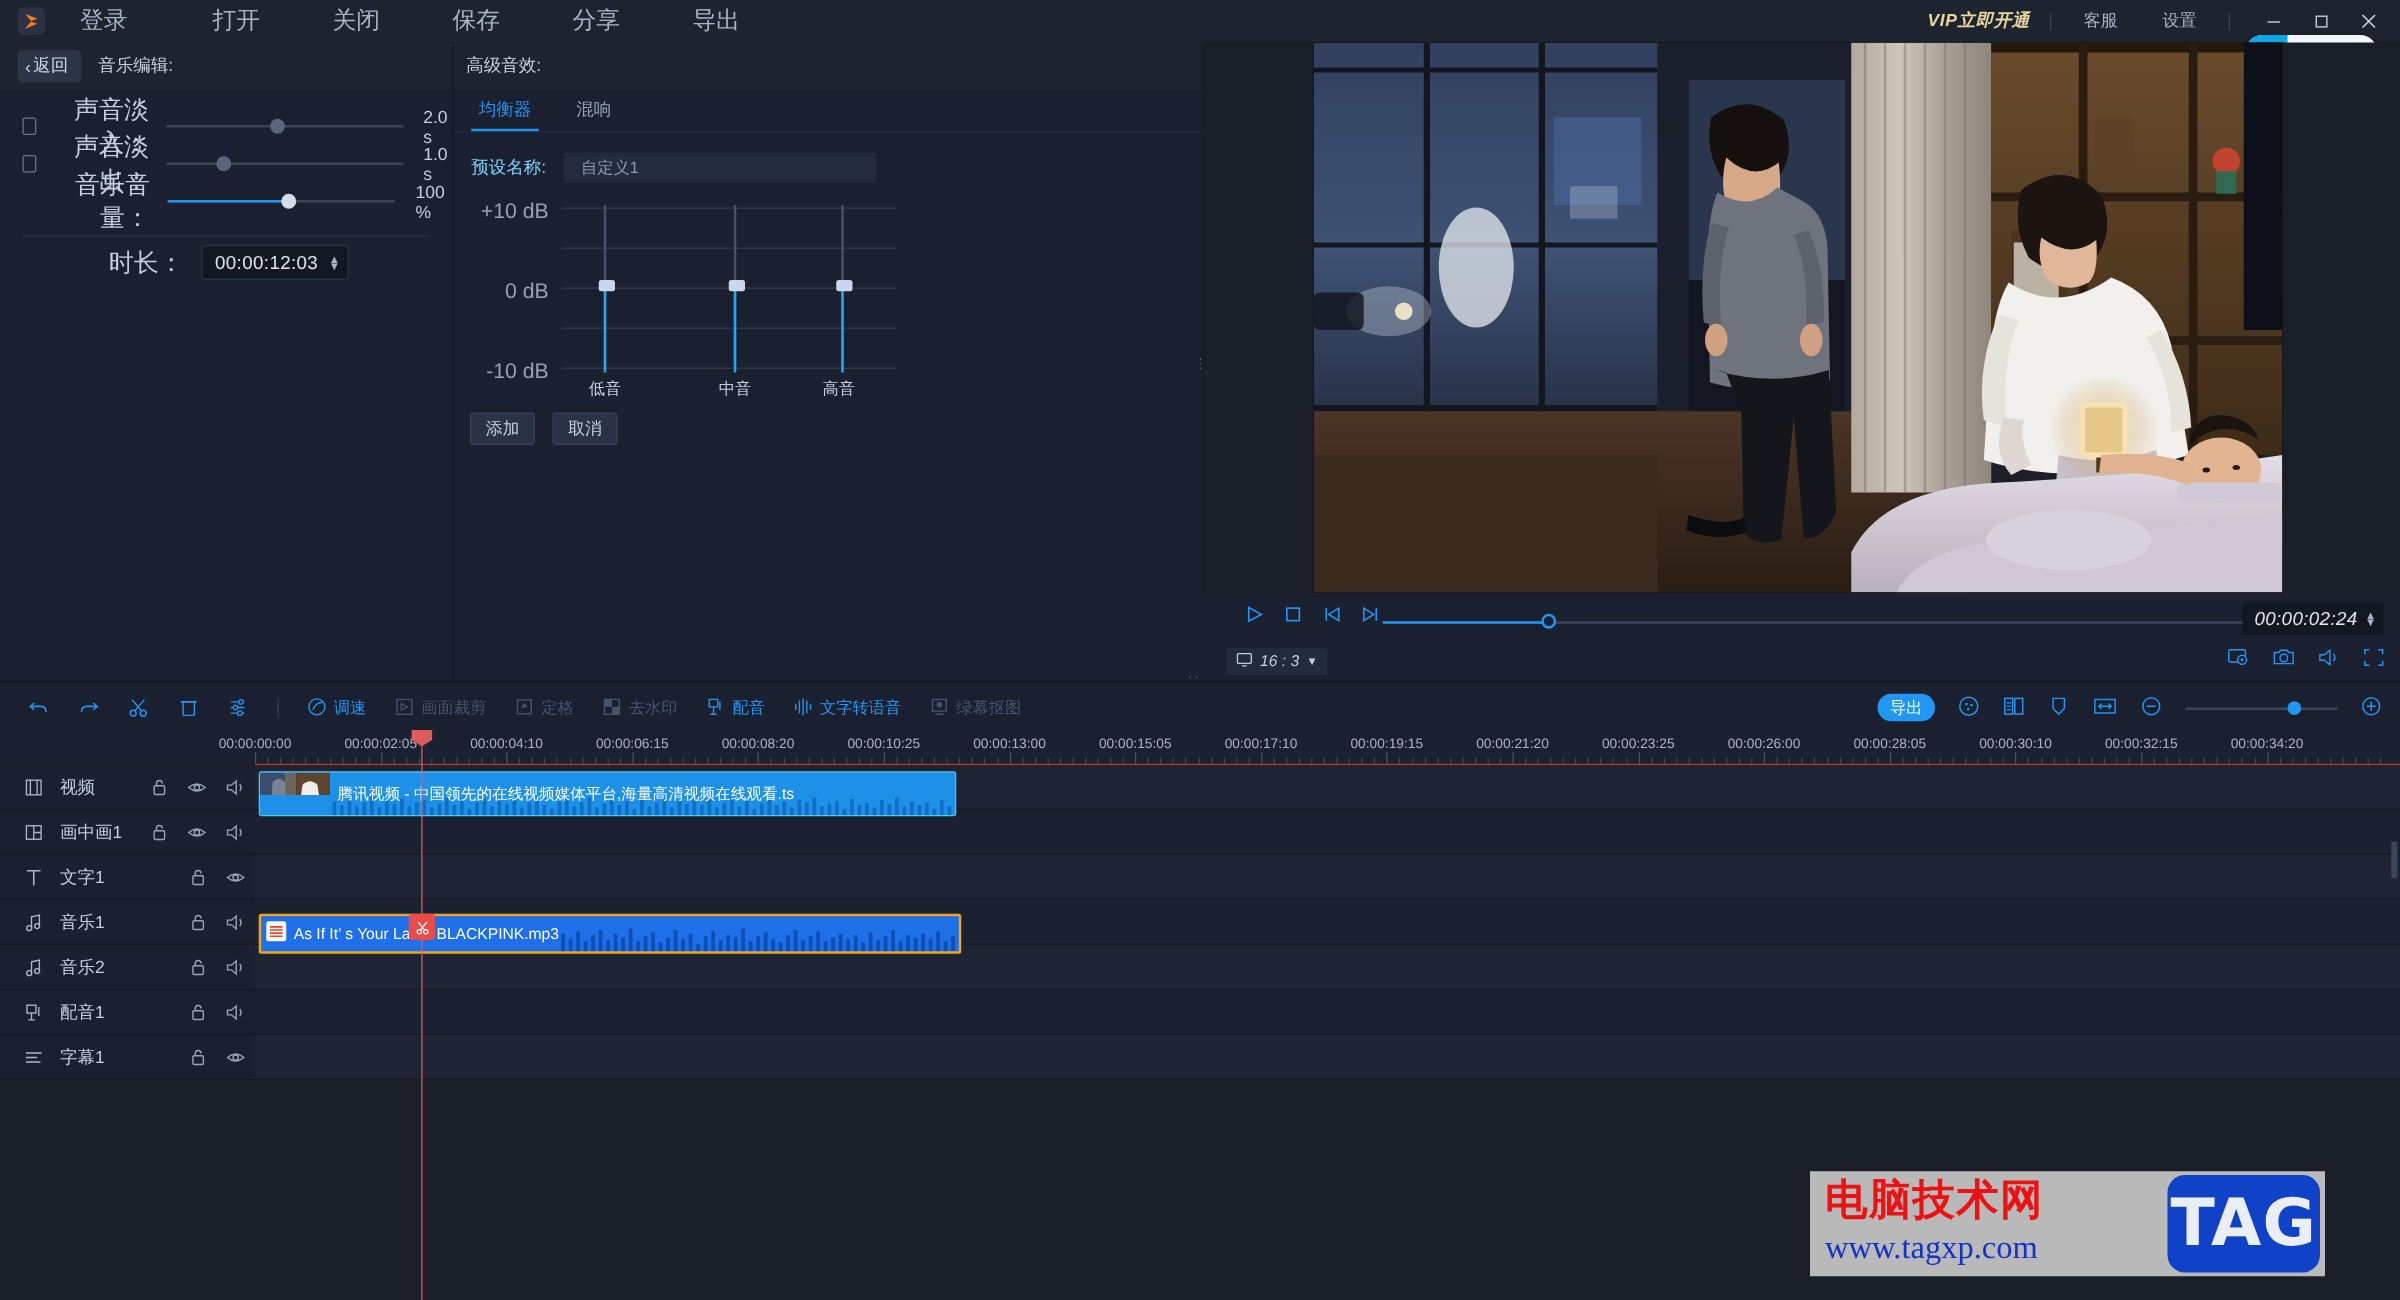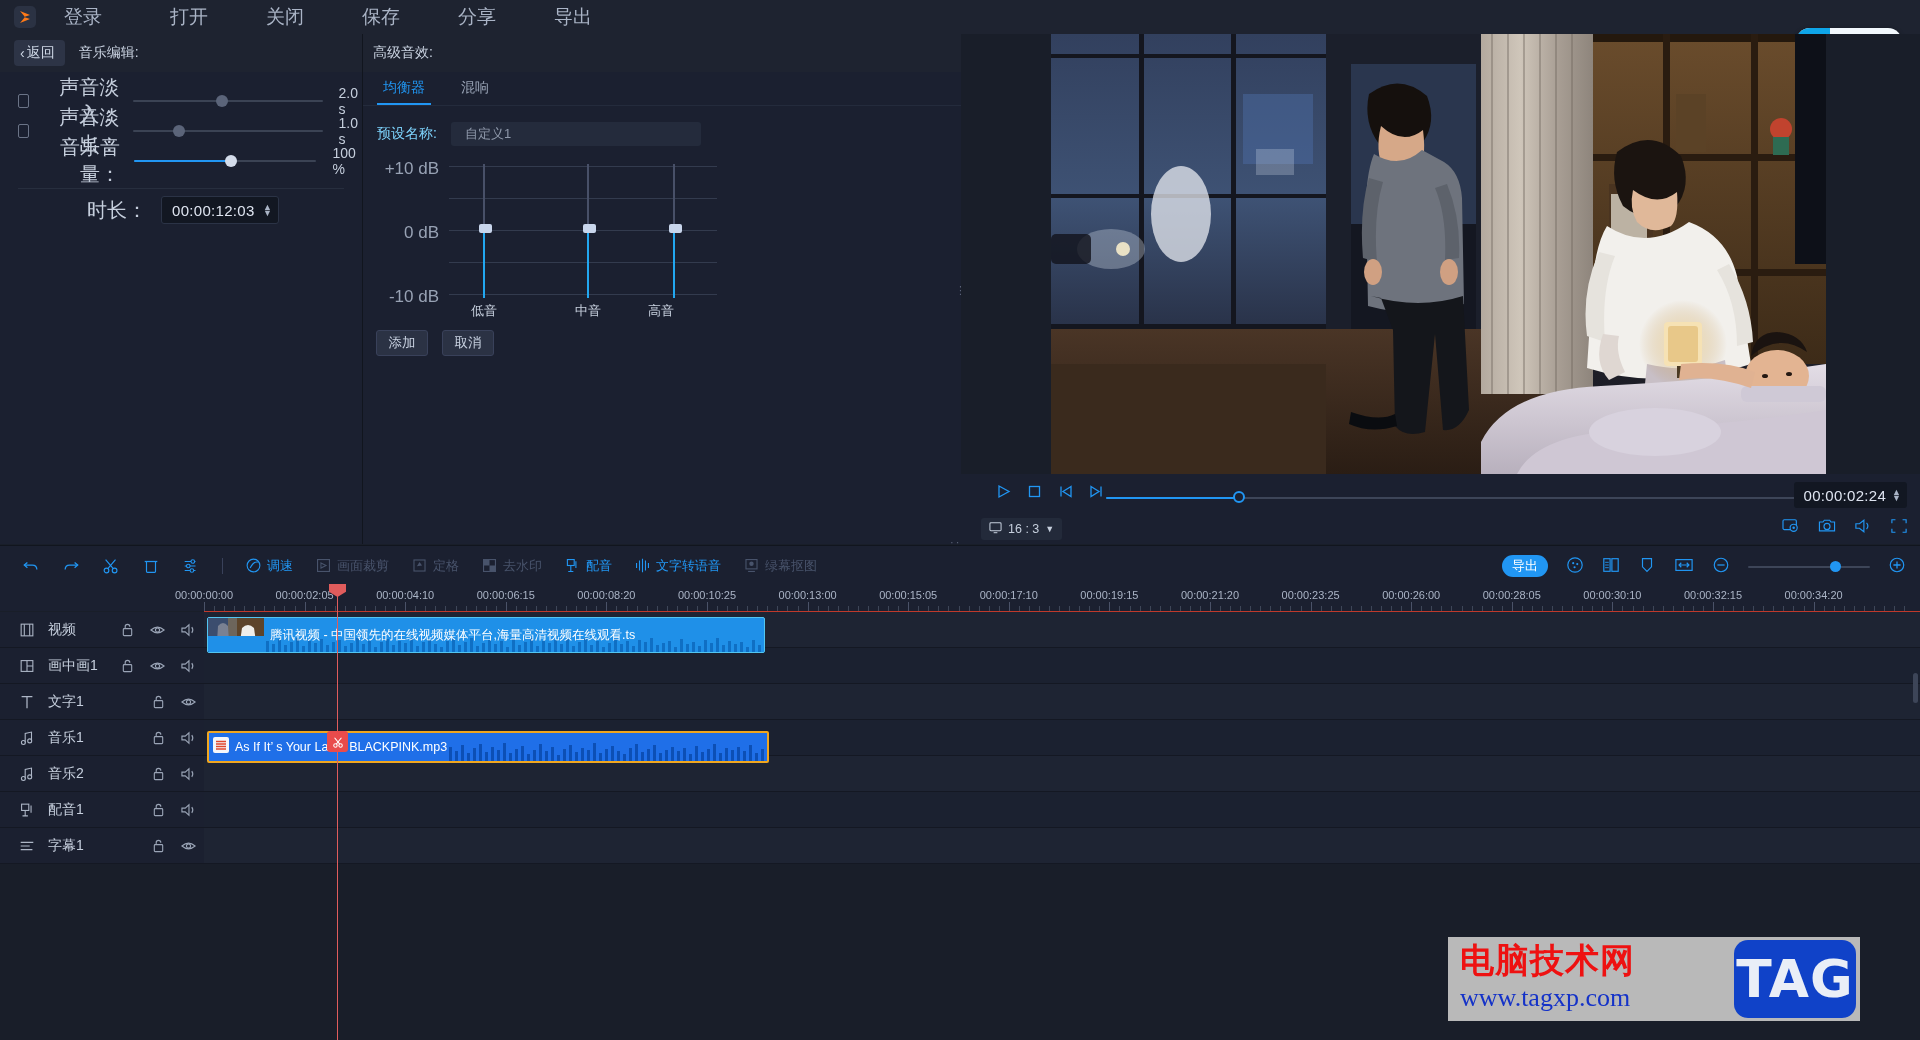--- a/index.html
+++ b/index.html
@@ -85,21 +85,21 @@
   .eqknob{position:absolute;width:13px;height:9px;background:#c9d6ec;border-radius:2px;margin-left:-5.5px;}
   .eqlbl{position:absolute;top:136px;color:#c6cfdd;font-size:13px;transform:translateX(-50%);}
   .eqbtns{position:absolute;left:376px;top:330px;display:flex;gap:14px;}
   .fxbtn{width:52px;height:26px;background:#2b3244;border:1px solid #39415a;border-radius:3px;color:#c8d1e0;
     display:flex;align-items:center;justify-content:center;font-size:13.5px;}
 
   .vgrip{position:absolute;left:955px;top:284px;color:#5c6478;font-size:11px;letter-spacing:2px;}
   .hgrip{position:absolute;left:950px;top:536px;color:#5c6478;font-size:11px;letter-spacing:2px;}
 
   
-  .preview-wrap{position:absolute;left:961px;top:34px;width:959px;height:510px;background:#191e29;}
+  .preview-wrap{position:absolute;left:961px;top:34px;width:959px;height:510px;background:#191e29;font-style:italic;}
   .video-stage{position:absolute;left:90px;top:0px;width:775px;height:440px;overflow:hidden;background:#000;}
   .frame{position:absolute;inset:0;}
   .ctrlbar{position:absolute;left:0;top:440px;width:959px;height:70px;background:#1b2030;}
   .ctrl-icons{position:absolute;left:35px;top:10px;display:flex;align-items:center;gap:16px;color:#2196f3;}
   .ctrl-icons svg{display:block}
   .seek{position:absolute;left:145px;top:17px;width:700px;height:12px;}
   .seek .strack{background:#3d4558;}
   .seek .sfill{background:#2196f3;}
   .seek .sknob{width:12px;height:12px;border-radius:50%;background:#1b2030;border:2px solid #2196f3;top:0;}
   .timecode{position:absolute;right:13px;top:8px;height:26px;background:#121722;border-radius:3px;display:flex;align-items:center;padding:0 6px 0 10px;gap:6px;}
@@ -170,20 +170,42 @@
           <path d="M2 1 L12 5 L6 7 L12 9 L2 13 L7 7 Z" fill="#ff7a18"></path>
         </svg>
     </div>
     <div class="menu-item m-login">登录</div>
     <div class="menu-item m-open">打开</div>
     <div class="menu-item m-gap">关闭</div>
     <div class="menu-item m-gap">保存</div>
     <div class="menu-item m-gap">分享</div>
     <div class="menu-item m-gap">导出</div>
 
+    <div class="tb-right">
+      <div class="vip">VIP立即开通</div>
+      <div class="tb-sep"></div>
+      <div class="menu-item">客服</div>
+      <div class="menu-item" style="margin-left:16px">设置</div>
+      <div class="tb-sep"></div>
+      <div class="winbtn">
+        <svg width="14" height="14" viewBox="0 0 14 14">
+            <path d="M2 7.5 H12" stroke="#b9c2d2" stroke-width="1.2"></path>
+          </svg>
+      </div>
+      <div class="winbtn">
+        <svg width="14" height="14" viewBox="0 0 14 14">
+            <rect x="3" y="3" width="8.5" height="8.5" fill="none" stroke="#b9c2d2" stroke-width="1.2"></rect>
+          </svg>
+      </div>
+      <div class="winbtn" style="margin-right:6px">
+        <svg width="16" height="16" viewBox="0 0 16 16">
+            <path d="M3 3 L13 13 M13 3 L3 13" stroke="#c9d2e0" stroke-width="1.3"></path>
+          </svg>
+      </div>
+    </div>
   </div>
 
   <div class="upload-pill">
     <div class="upload-icon">
       <svg width="17" height="17" viewBox="0 0 20 20">
         <circle cx="7" cy="7" r="3.3" fill="none" stroke="#fff" stroke-width="1.6"></circle>
         <circle cx="13" cy="7" r="3.3" fill="none" stroke="#fff" stroke-width="1.6"></circle>
         <circle cx="10" cy="12.5" r="3.3" fill="none" stroke="#fff" stroke-width="1.6"></circle>
       </svg>
     </div>
@@ -279,21 +301,21 @@
         <div class="eqlbl" style="left:35px">低音</div>
 
         <div class="eqband" style="left:138px;height:132px"></div>
         <div class="eqfill" style="left:138px;top:62px;height:70px"></div>
         <div class="eqknob" style="left:139px;top:58px"></div>
         <div class="eqlbl" style="left:139px">中音</div>
 
         <div class="eqband" style="left:224px;height:132px"></div>
         <div class="eqfill" style="left:224px;top:62px;height:70px"></div>
         <div class="eqknob" style="left:225px;top:58px"></div>
-        <div class="eqlbl" style="left:212px">高音</div>
+        <div class="eqlbl" style="left:222px">高音</div>
       </div>
     </div>
   </div>
 
   <div class="eqbtns">
     <div class="fxbtn">添加</div>
     <div class="fxbtn">取消</div>
   </div>
 
   <div class="vgrip">⋮</div>

